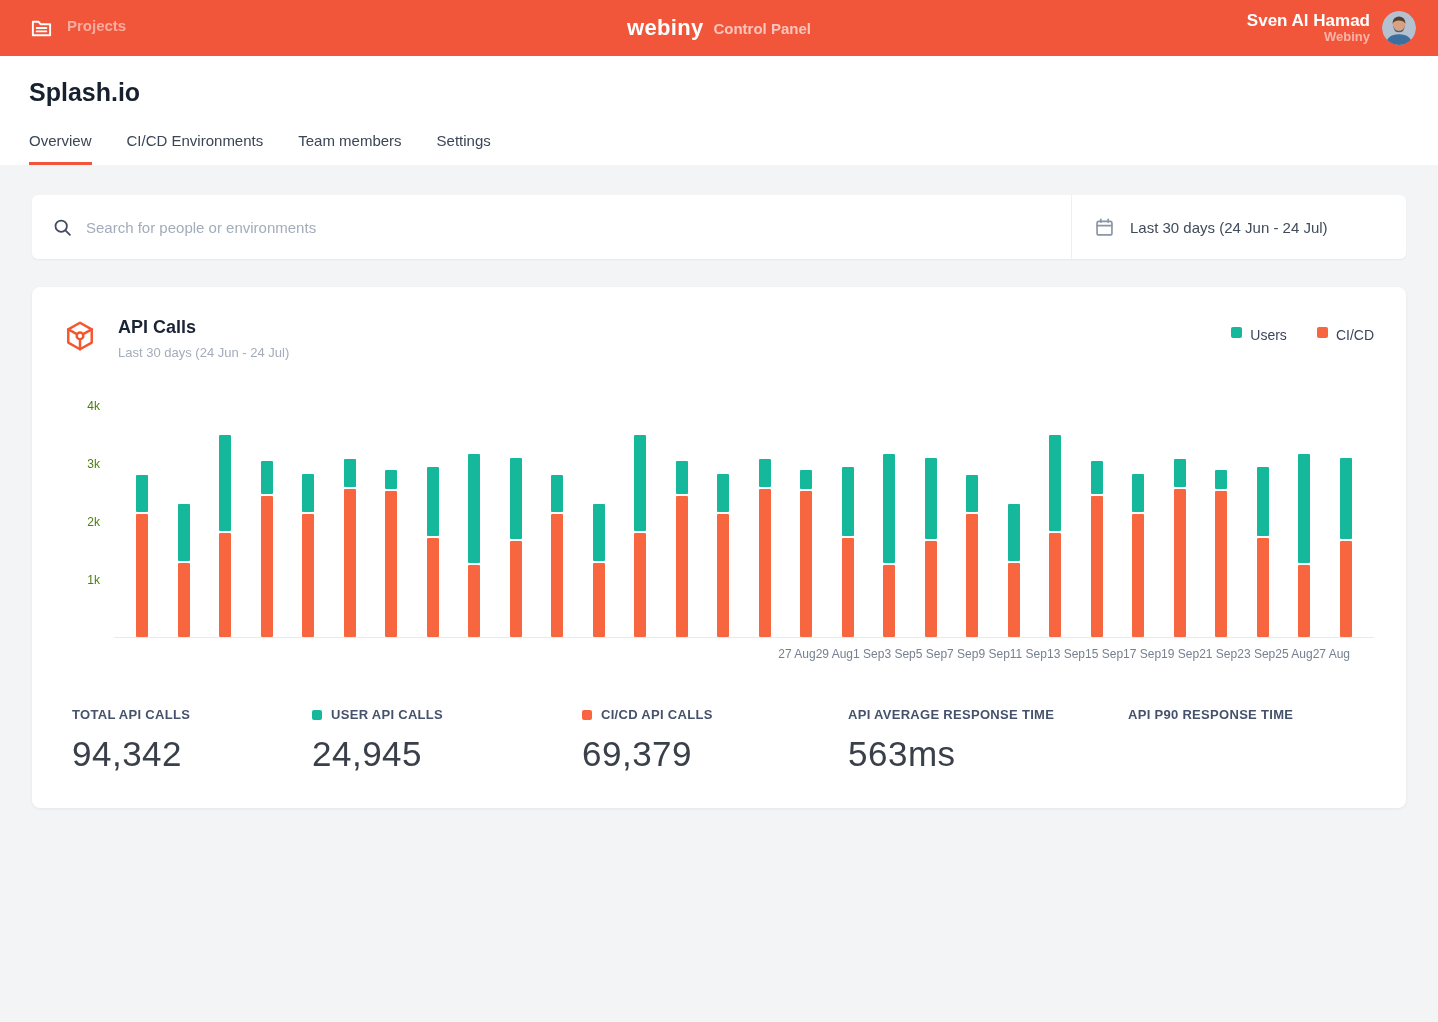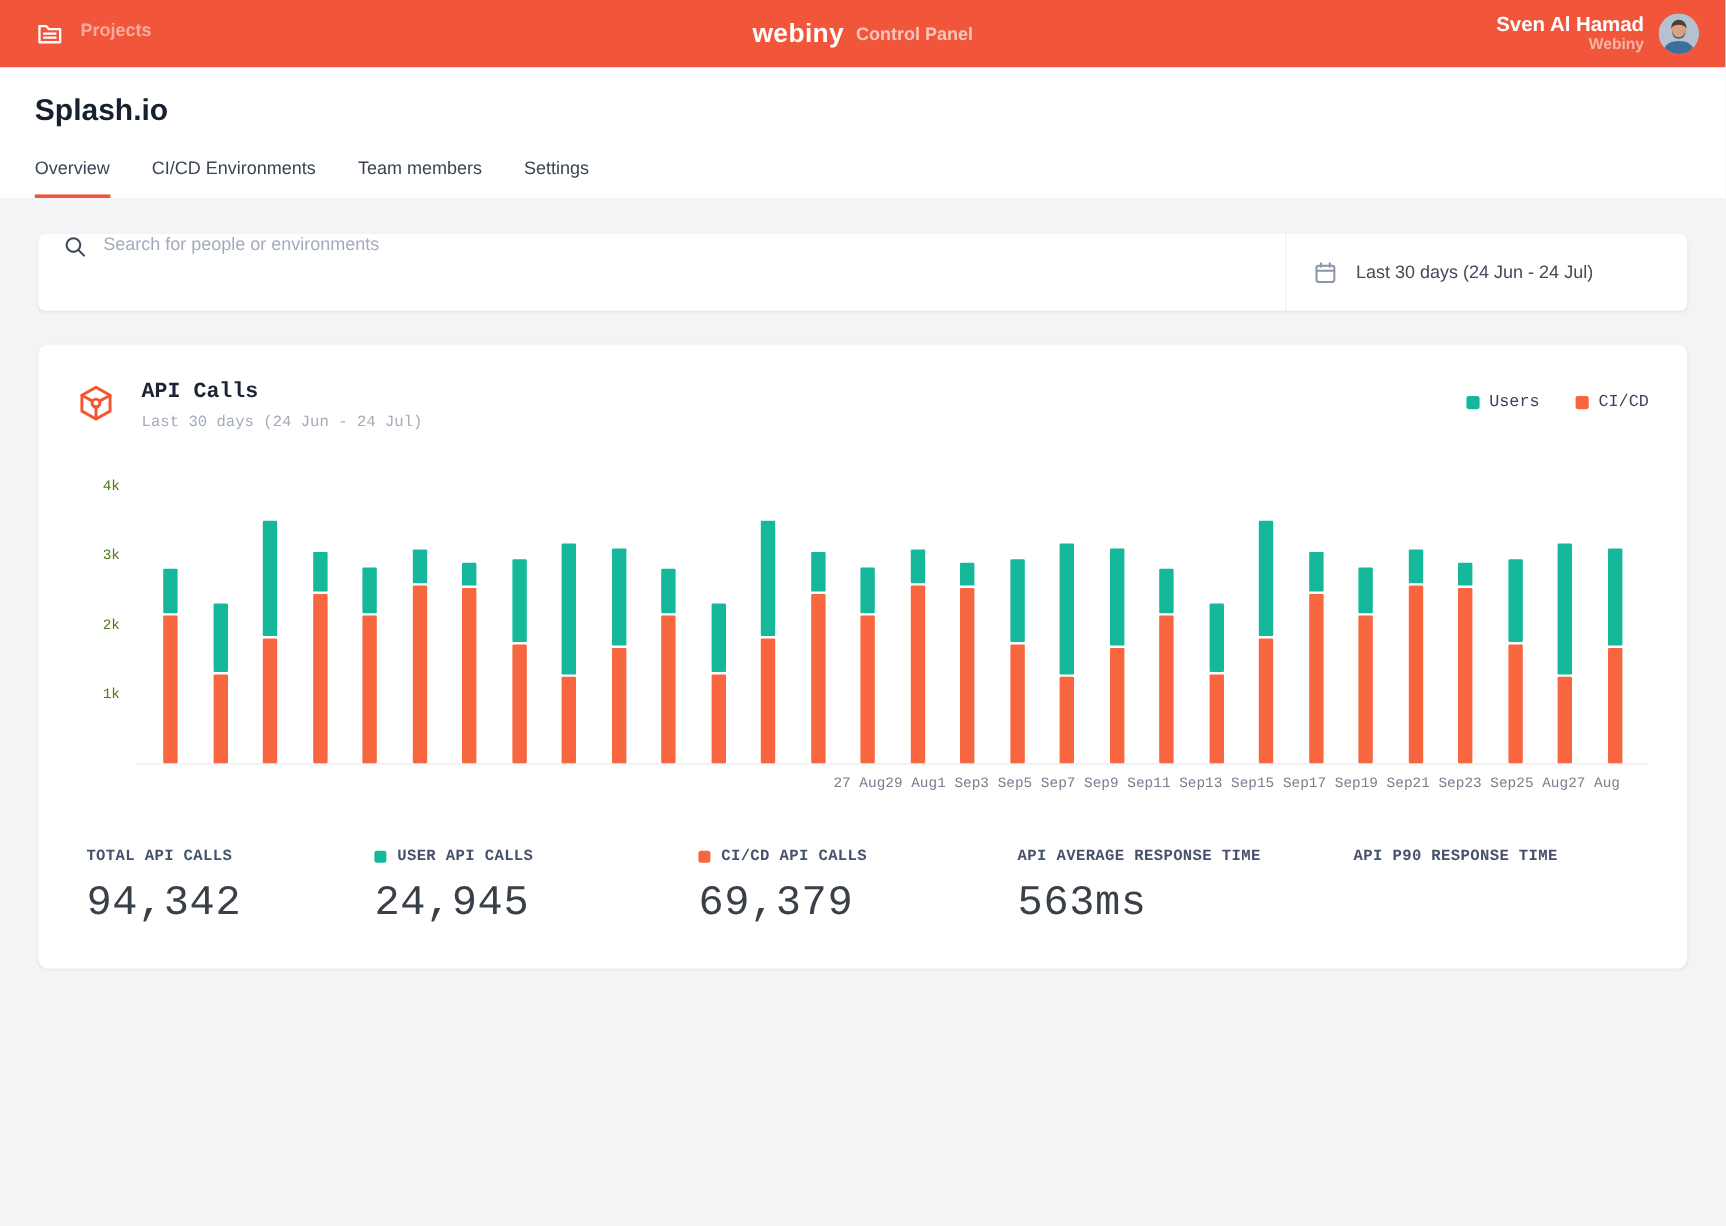--- a/index.html
+++ b/index.html
@@ -41,46 +41,45 @@
   }
   .tab.active { border-bottom-color: #f1563a; }
 
   
   .toolbar {
     margin: 30px 32px 0; height: 64px; background: #fff;
     border-radius: 6px; box-shadow: 0 1px 2px rgba(40,50,70,.06);
     display: flex; align-items: stretch;
   }
   .search-section {
-    flex: 1; display: flex; align-items: flex-start; gap: 13px;
+    flex: 1; display: flex; align-items: center; gap: 13px;
     padding: 0 20px; border-right: 1px solid #edeff2;
   }
   .search-input {
     border: none; outline: none; flex: 1; font-size: 15px;
     font-family: "Liberation Sans", sans-serif; color: #414b5a; background: transparent;
   }
   .search-input::placeholder { color: #a3acba; }
   .date-section {
     width: 334px; display: flex; align-items: center; gap: 15px;
     padding: 0 22px; font-size: 15px; color: #414b5a; cursor: pointer;
   }
 
   
   .card {
     margin: 28px 32px 0; background: #fff; border-radius: 8px;
     box-shadow: 0 1px 3px rgba(40,50,70,.07);
     padding: 30px 32px 34px;
-    font-family: Liberation Mono, monospace;
   }
   .card-header { display: flex; align-items: flex-start; }
   .card-icon { width: 32px; height: 32px; margin: 3px 22px 0 0; }
   .card-title { font-size: 18px; font-weight: 700; color: #1b2434; }
   .card-subtitle { font-size: 13px; color: #a3acba; margin-top: 7px; }
   .legend { margin-left: auto; display: flex; align-items: center; gap: 30px; padding-top: 10px; }
-  .legend-item { display: flex; align-items: center; gap: 8px; font-size: 14px; color: #39465c; cursor: pointer; }
+  .legend-item { display: flex; gap: 8px; font-size: 14px; color: #39465c; cursor: pointer; }
   .legend-dot { width: 11px; height: 11px; border-radius: 2px; display: inline-block; }
 
   
   .chart { display: flex; margin-top: 38px; }
   .y-gutter { width: 50px; position: relative; height: 240px; flex: 0 0 50px; }
   .y-tick {
     position: absolute; right: 14px; font-size: 12px; color: #4d7c0f;
     transform: translateY(50%);
   }
   .plot-col { flex: 1; }

